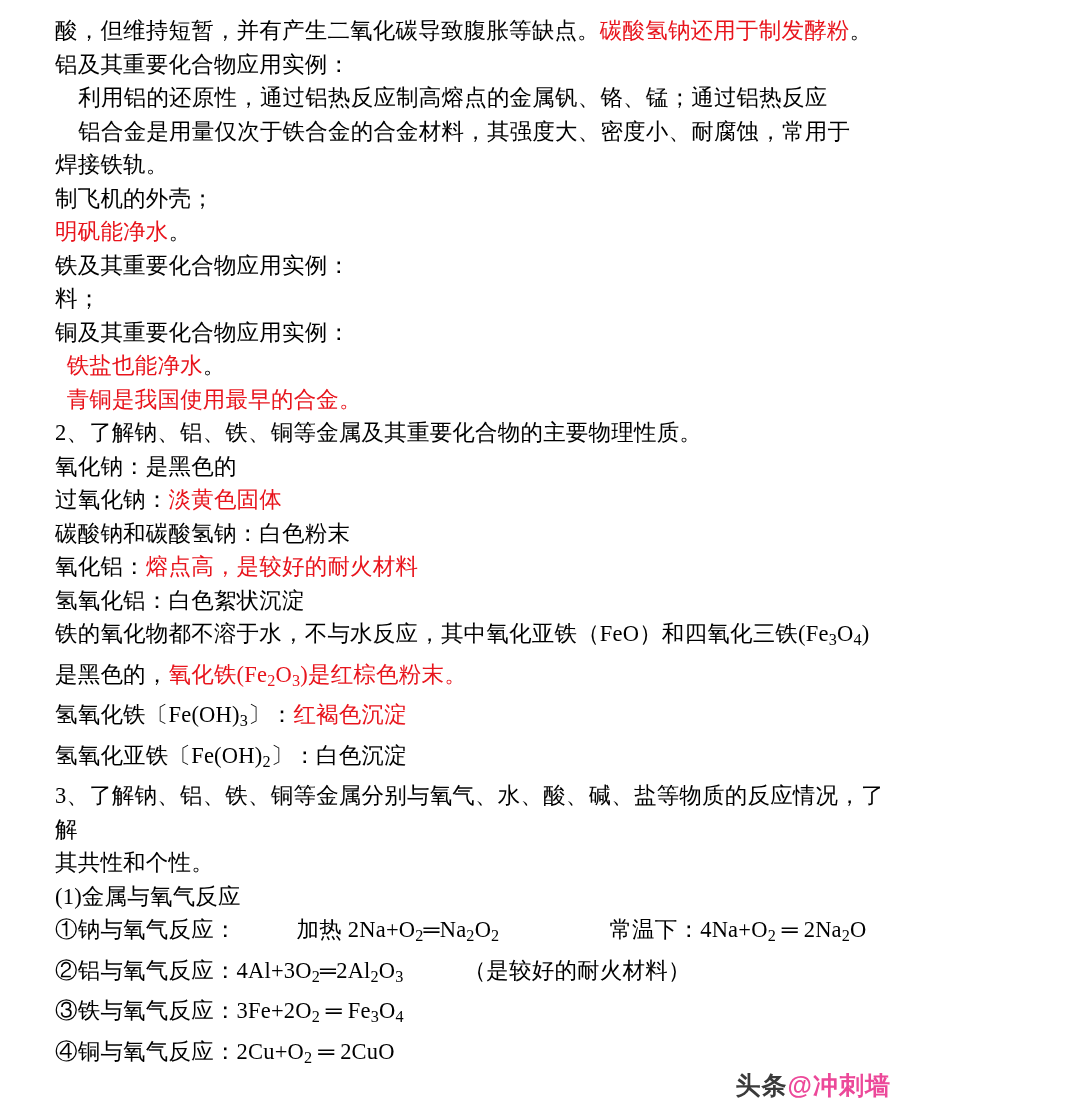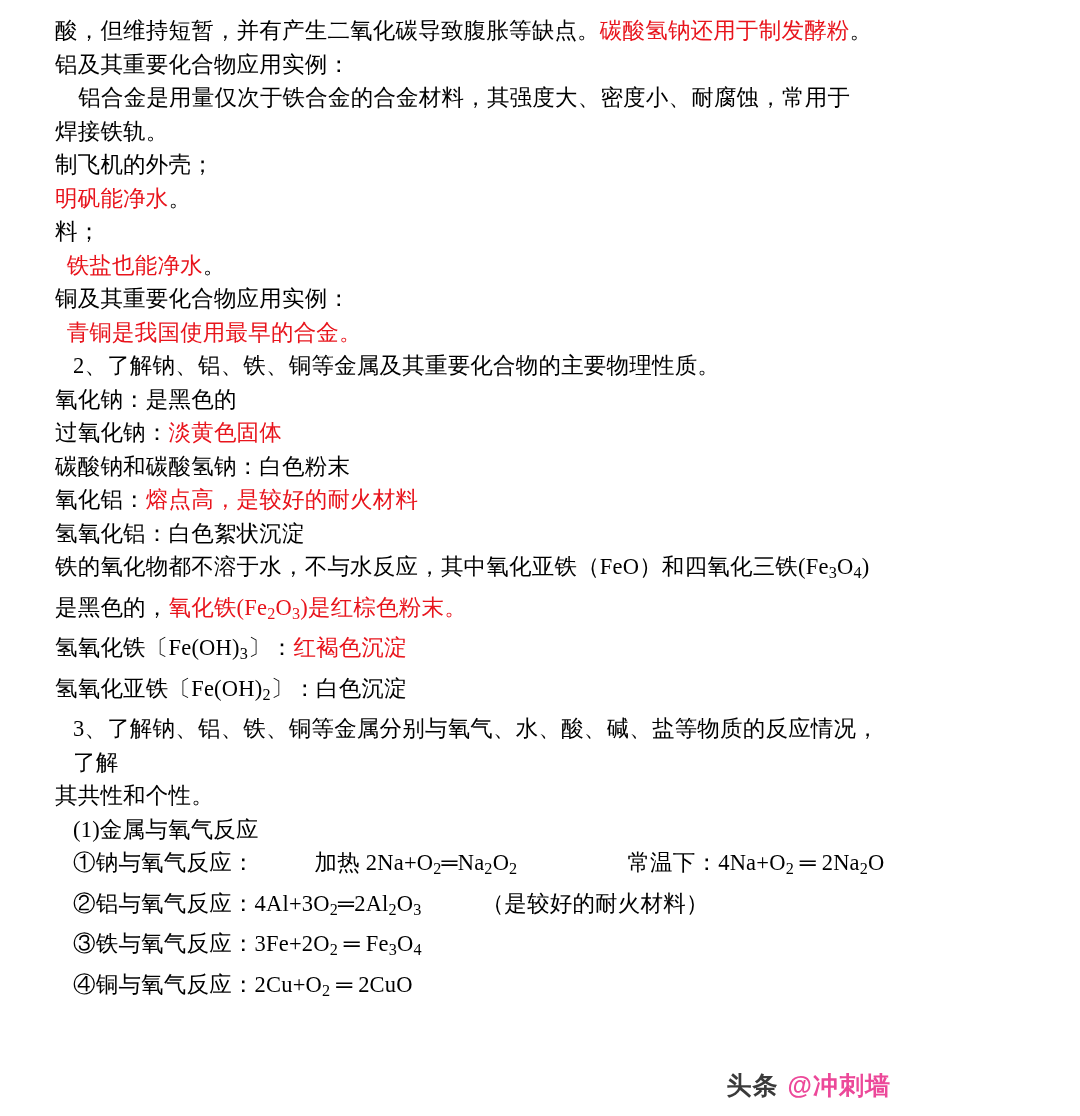--- a/index.html
+++ b/index.html
@@ -27,30 +27,29 @@
     box-sizing: border-box;
   }
   .line {
     font-size: 22.5px;
     line-height: 33.5px;
     white-space: pre-wrap;
     letter-spacing: 0.2px;
   }
   .red { color: #e8141c; }
   .hang { padding-left: 75px; text-indent: -75px; }
-  .num-line { padding-left: 0px; margin-left: 18px; }
+  .num-line { padding-left: 0px; }
   .sub { font-size: 0.72em; vertical-align: -0.25em; }
   .sup { font-size: 0.72em; vertical-align: 0.45em; }
   .watermark {
     position: absolute;
     right: 26px;
     bottom: 14px;
     display: flex;
     align-items: flex-end;
-    gap: 9px;
     font-family: "Liberation Sans", sans-serif;
   }
   .wm-logo {
     font-size: 25px;
     font-weight: bold;
     color: #3a3a3a;
     letter-spacing: 1px;
   }
   .wm-text {
     font-size: 25px;
@@ -61,27 +60,29 @@
   .gap-m { display: inline-block; width: 60px; }
   .gap-l { display: inline-block; width: 110px; }
 </style>
 </head>
 <body>
 
 <div class="page">
   <div class="doc" id="doc">
       <div class="line hang"><span>酸，但维持短暂，并有产生二氧化碳导致腹胀等缺点。</span><span class="red">碳酸氢钠还用于制发酵粉</span><span>。</span></div>
       <div class="line hang"><span>铝及其重要化合物应用实例：</span></div>
+      <div class="line hang"><span>    利用铝的还原性，通过铝热反应制高熔点的金属钒、铬、锰；通过铝热反应</span></div>
       <div class="line hang"><span>    铝合金是用量仅次于铁合金的合金材料，其强度大、密度小、耐腐蚀，常用于</span></div>
       <div class="line hang"><span>焊接铁轨。</span></div>
       <div class="line hang"><span>制飞机的外壳；</span></div>
       <div class="line hang"><span class="red">明矾能净水</span><span>。</span></div>
+      <div class="line hang"><span>铁及其重要化合物应用实例：</span></div>
       <div class="line hang"><span>料；</span></div>
+      <div class="line hang"><span>铜及其重要化合物应用实例：</span></div>
       <div class="line hang"><span>  </span><span class="red">铁盐也能净水</span><span>。</span></div>
-      <div class="line hang"><span>铜及其重要化合物应用实例：</span></div>
       <div class="line hang"><span>  </span><span class="red">青铜是我国使用最早的合金。</span></div>
       <div class="line num-line"><span>2、了解钠、铝、铁、铜等金属及其重要化合物的主要物理性质。</span></div>
       <div class="line hang"><span>氧化钠：是黑色的</span></div>
       <div class="line hang"><span>过氧化钠：</span><span class="red">淡黄色固体</span></div>
       <div class="line hang"><span>碳酸钠和碳酸氢钠：白色粉末</span></div>
       <div class="line hang"><span>氧化铝：</span><span class="red">熔点高，是较好的耐火材料</span></div>
       <div class="line hang"><span>氢氧化铝：白色絮状沉淀</span></div>
       <div class="line hang"><span>铁的氧化物都不溶于水，不与水反应，其中氧化亚铁（FeO）和四氧化三铁(Fe</span><span class=" sub">3</span><span>O</span><span class=" sub">4</span><span>)</span></div>
       <div class="line hang"><span>是黑色的，</span><span class="red">氧化铁(Fe</span><span class="red sub">2</span><span class="red">O</span><span class="red sub">3</span><span class="red">)是红棕色粉末。</span></div>
       <div class="line hang"><span>氢氧化铁〔Fe(OH)</span><span class=" sub">3</span><span>〕：</span><span class="red">红褐色沉淀</span></div>

